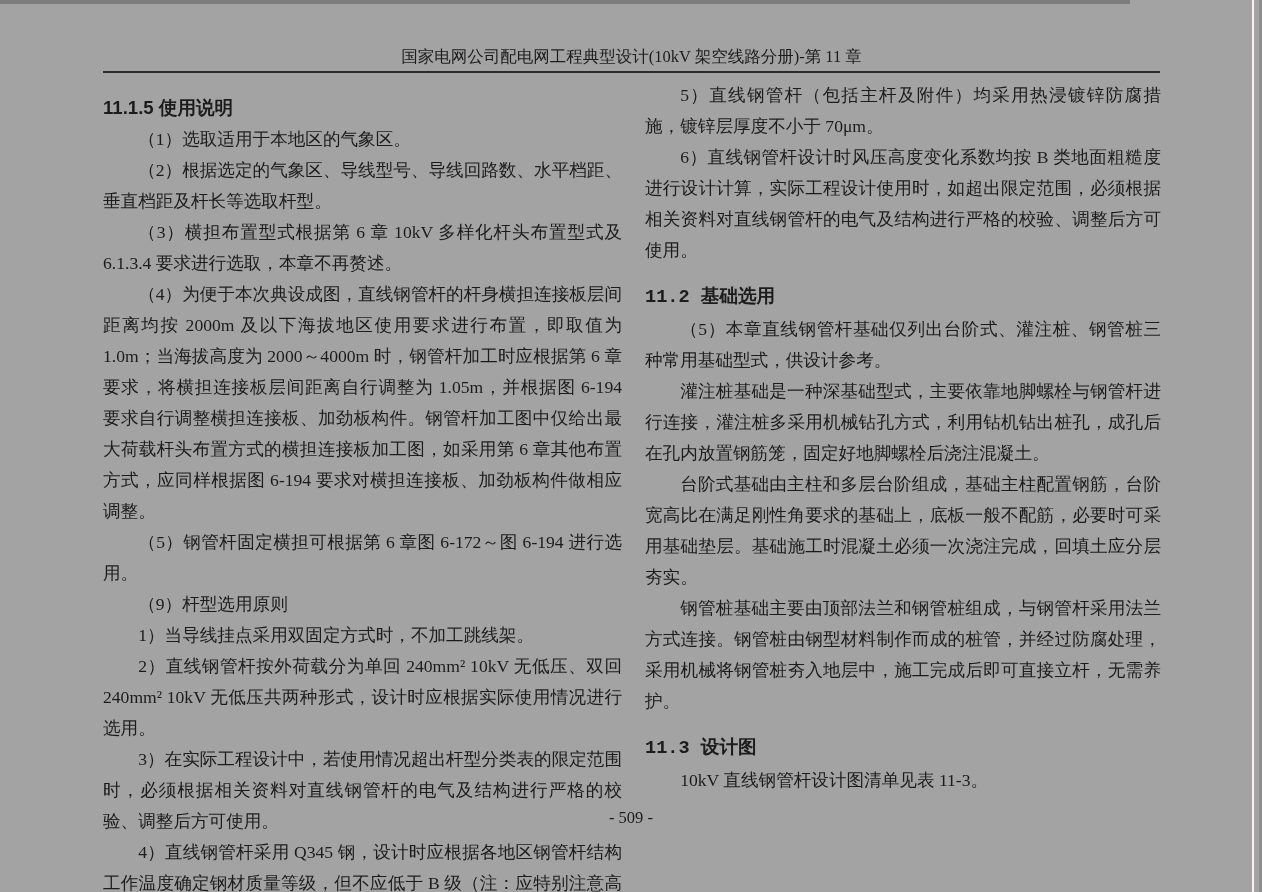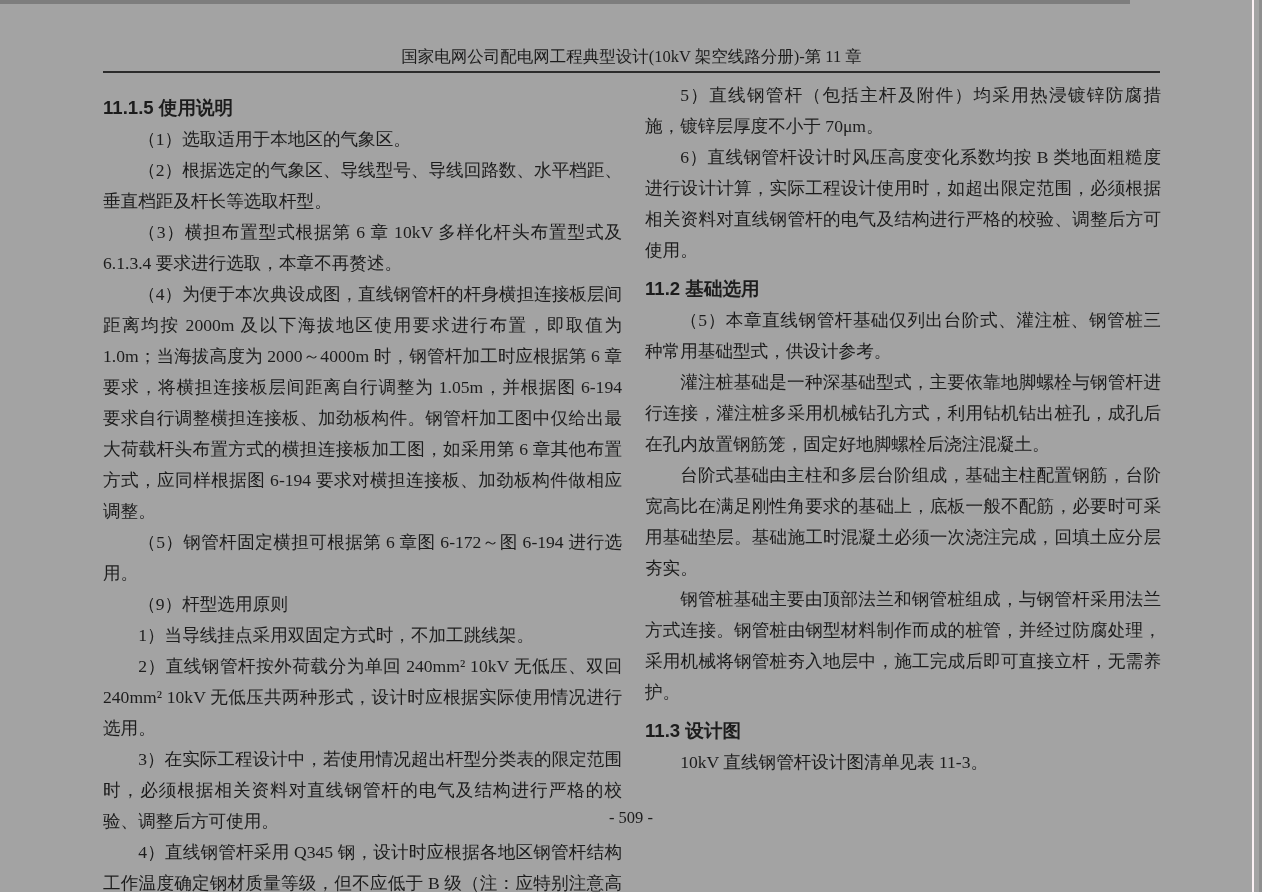--- a/index.html
+++ b/index.html
@@ -40,21 +40,21 @@
   }
   .col-left  { left: 103px; width: 519px; }
   .col-right { left: 645px; width: 516px; }
   p.para { margin: 0; text-indent: 2em; }
   h2.sec {
     font-size: 18.6px; font-weight: bold;
     margin: 0 0 1px 0; line-height: 31px;
     font-family: "Liberation Sans", "DejaVu Sans", sans-serif;
   }
   h2.sec-first { margin-top: 12px; }
-  h2.sec-mid { margin-top: 7px; }
+  h2.sec-mid { margin-top: 16px; font-family: Liberation Mono, monospace; }
   .page-num {
     position: absolute; top: 808px; left: 0; width: 100%;
     text-align: center; font-size: 16.5px;
   }
 </style>
 </head>
 <body>
 
 <div class="page">
 

